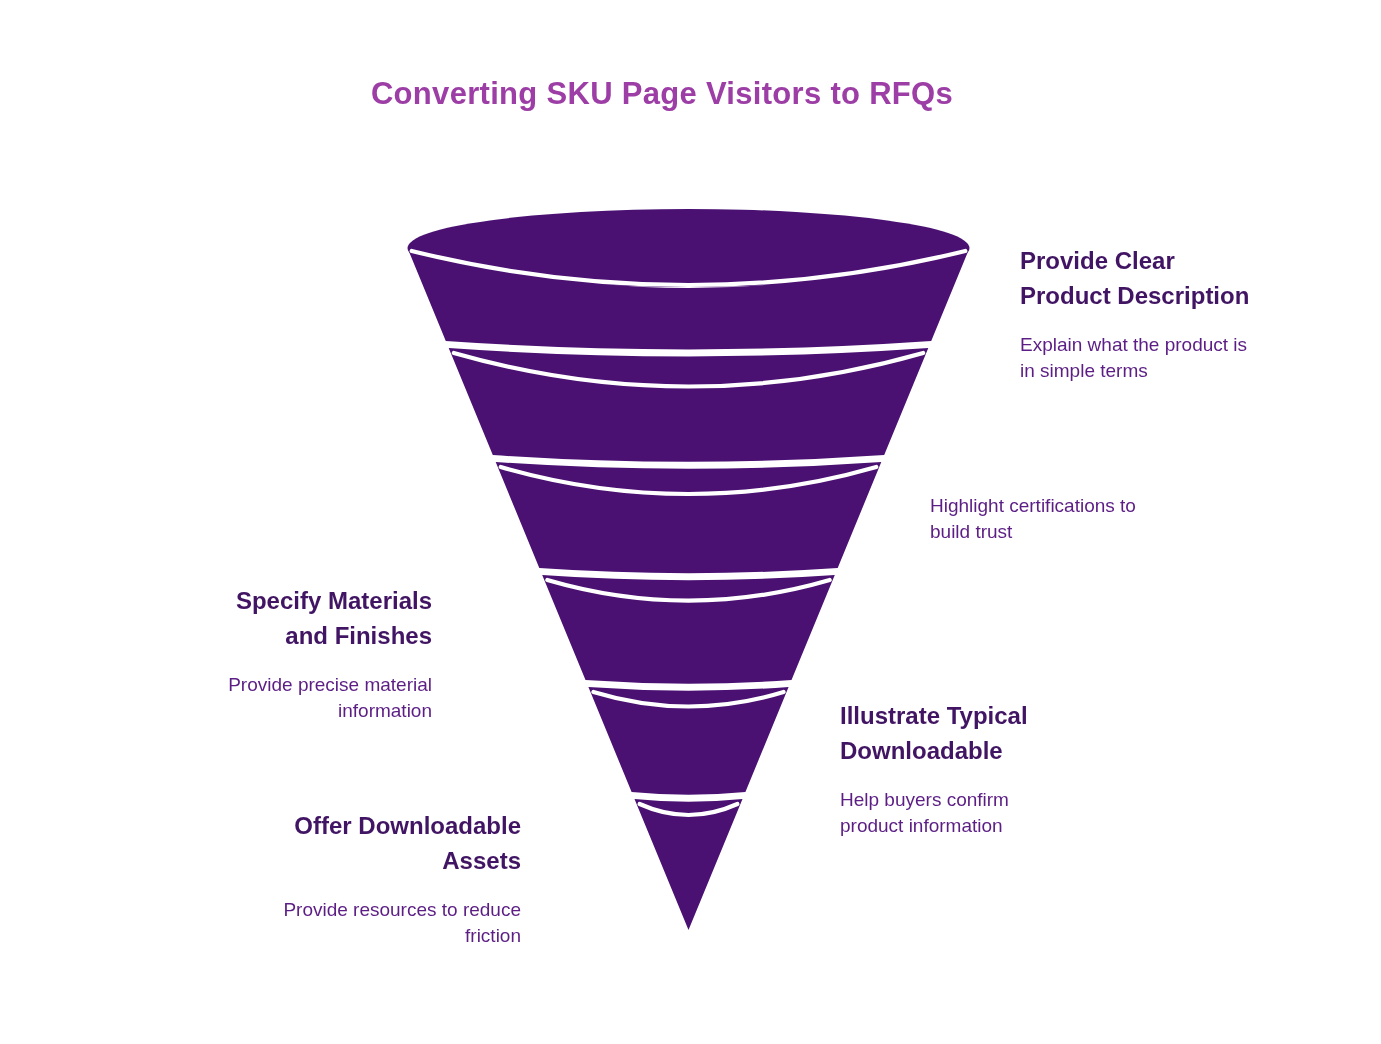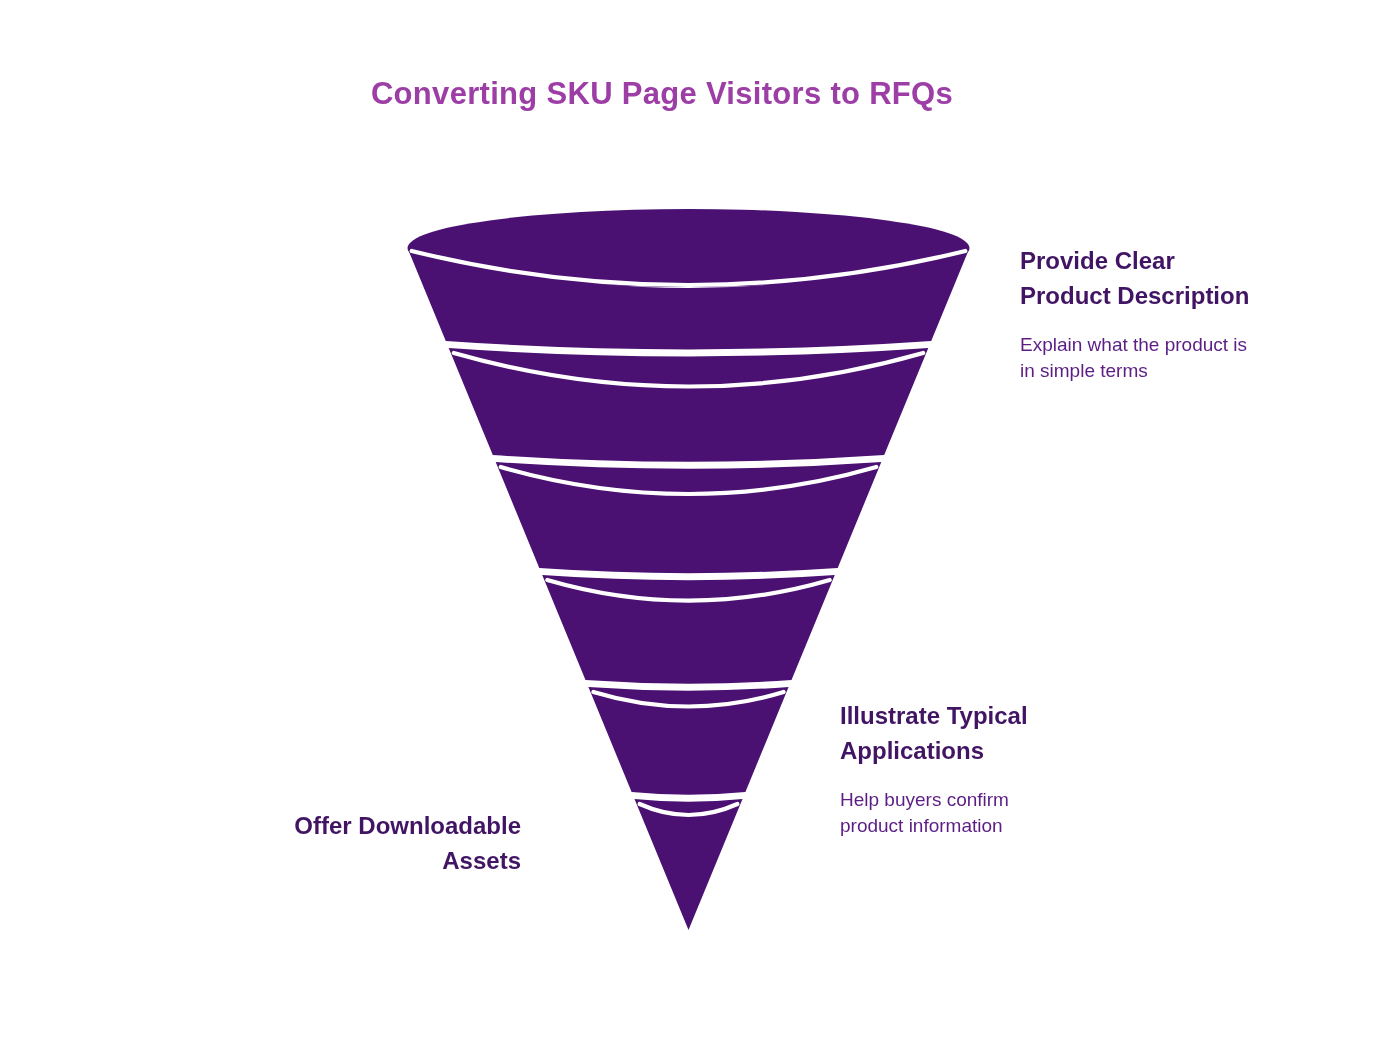--- a/index.html
+++ b/index.html
@@ -55,28 +55,38 @@
 
   <div class="stage-label side-right pos-r1">
     <div class="heading">Provide Clear
 Product Description</div>
     <div class="desc">Explain what the product is
 in simple terms</div>
   </div>
 
 
   <div class="stage-label side-right pos-r2">
+    <div class="desc">Highlight certifications to
+build trust</div>
   </div>
 
+  <div class="stage-label side-left pos-l2">
+    <div class="heading">Specify Materials
+and Finishes</div>
+    <div class="desc">Provide precise material
+information</div>
+  </div>
 
   <div class="stage-label side-right pos-r3">
     <div class="heading">Illustrate Typical
-Applications</div>
+Downloadable</div>
     <div class="desc">Help buyers confirm
 product information</div>
   </div>
 
   <div class="stage-label side-left pos-l3">
     <div class="heading">Offer Downloadable
 Assets</div>
+    <div class="desc">Provide resources to reduce
+friction</div>
   </div>
 
 </div>
 
 </body></html>

